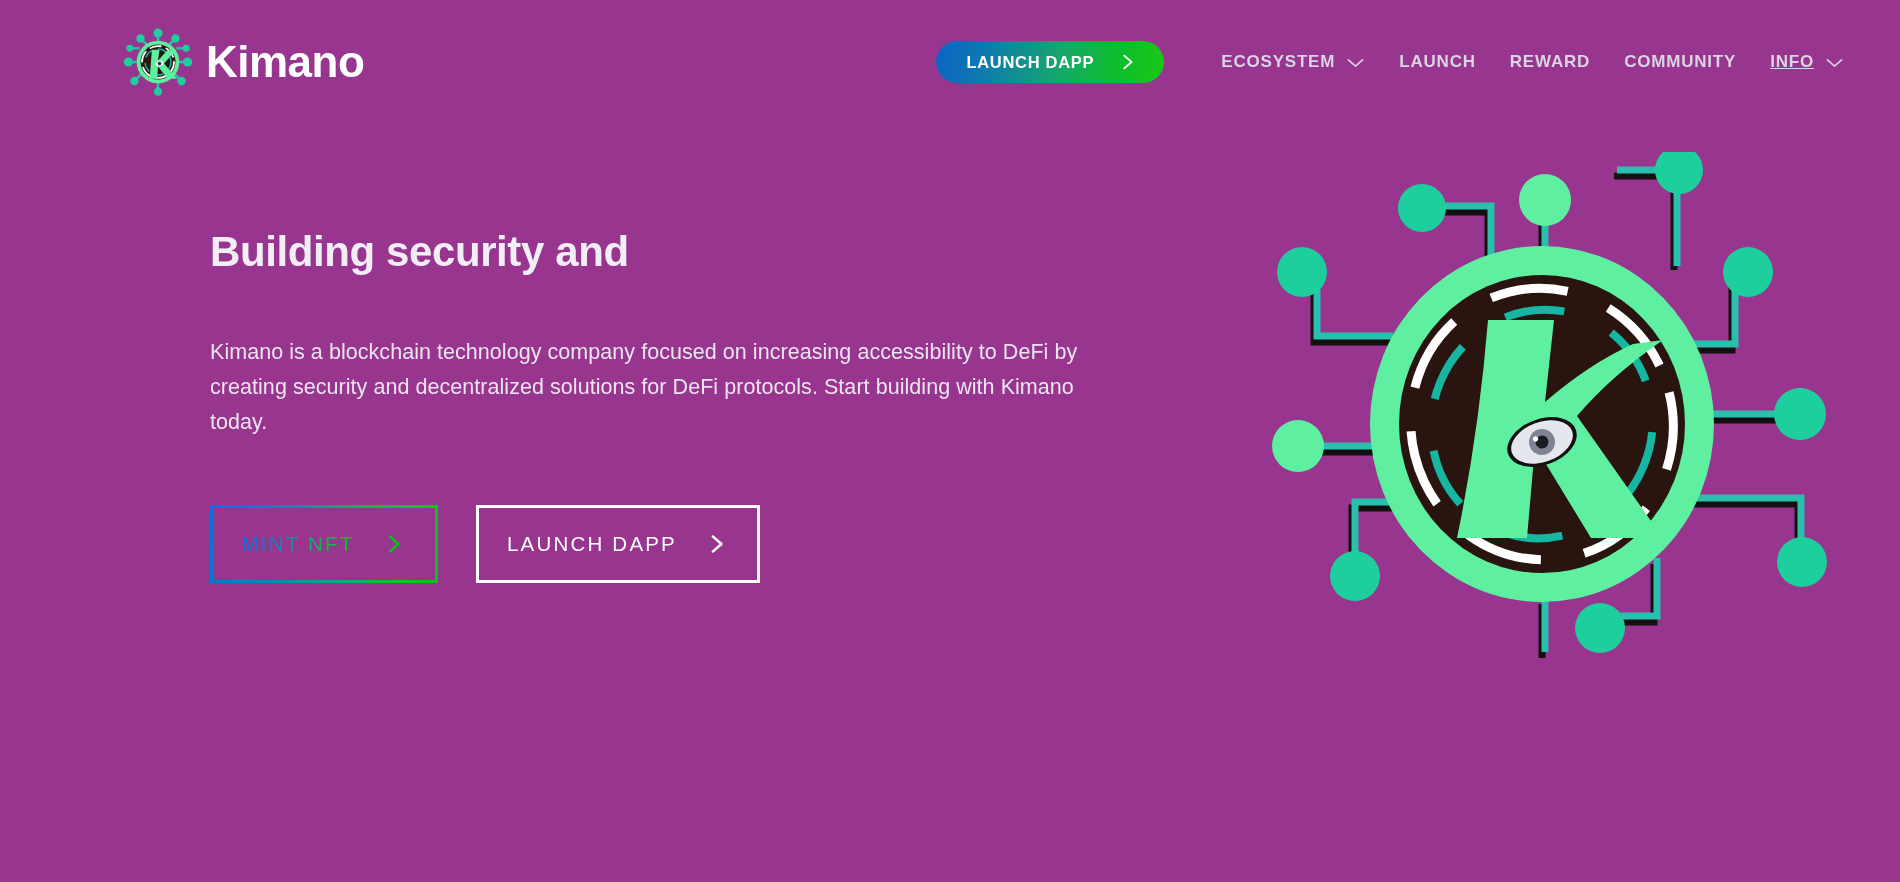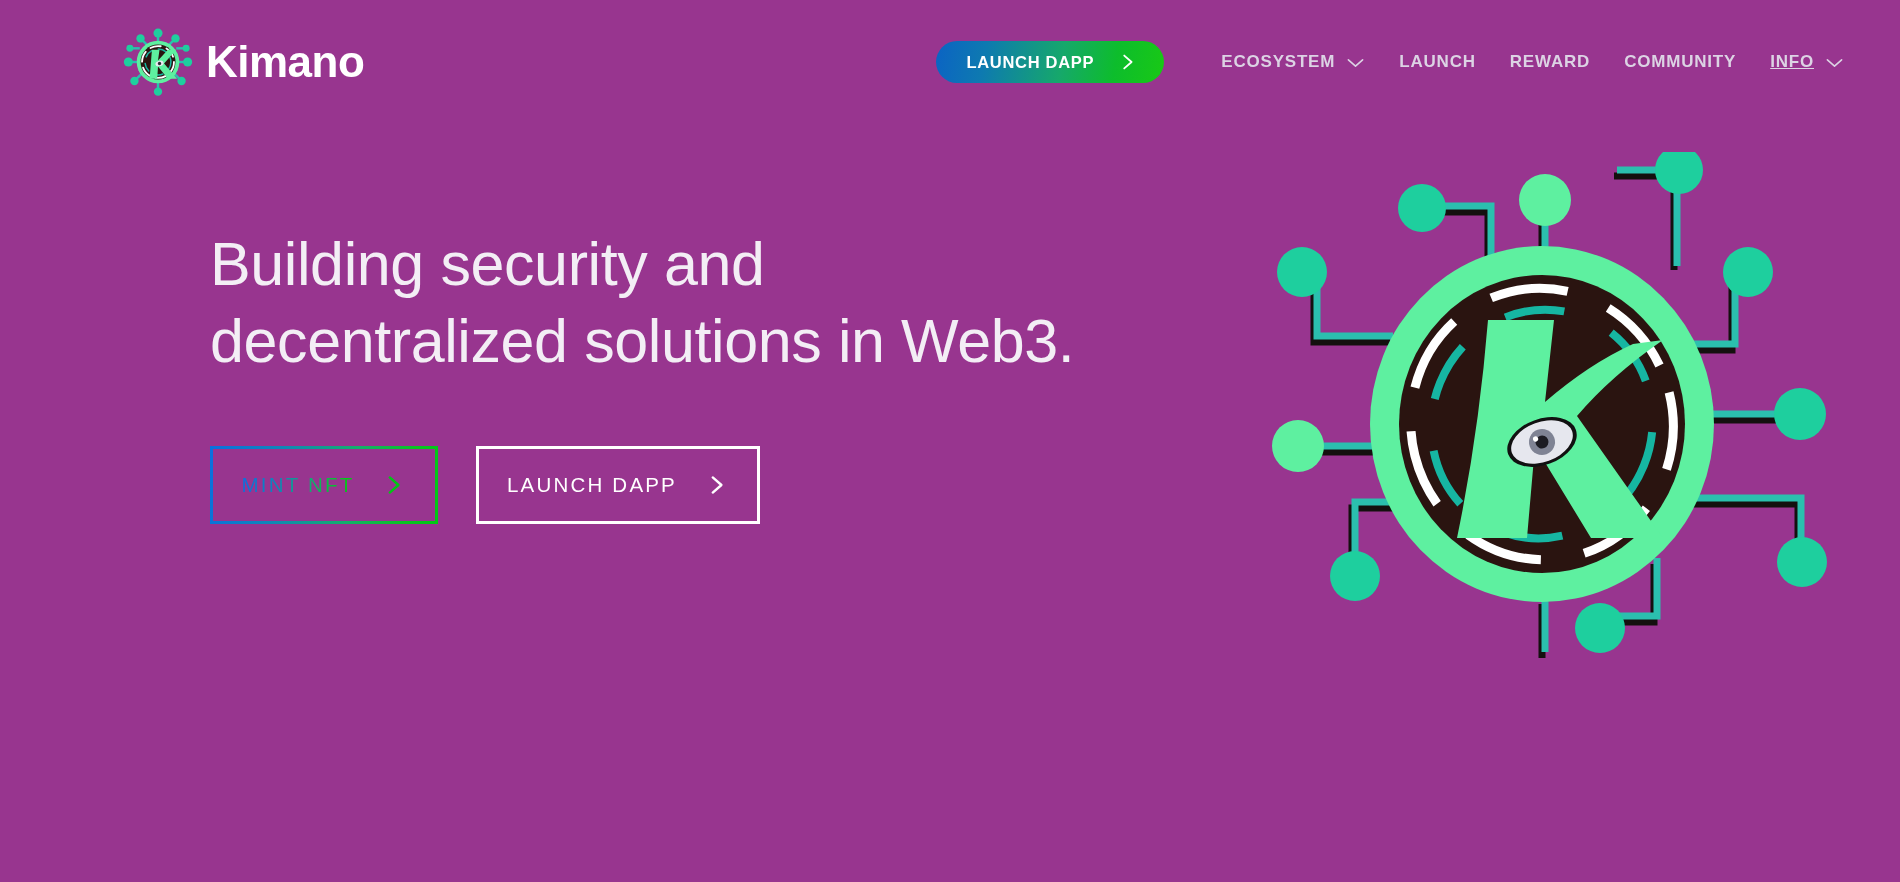--- a/index.html
+++ b/index.html
@@ -115,22 +115,22 @@
 
   .hero-copy {
     position: absolute;
     left: 210px;
     top: 102px;
     width: 940px;
   }
 
   .hero-title {
     color: #f3eef5;
-    font-size: 61px;
-    font-weight: normal;
+    font-size: 42px;
+    font-weight: bold;
     line-height: 1.26;
     letter-spacing: -0.4px;
     max-width: 880px;
   }
 
   .hero-sub {
     margin-top: 56px;
     color: #ece5ef;
     font-size: 21.5px;
     line-height: 1.62;
@@ -290,23 +290,23 @@
 
       </ul>
     </nav>
   </header>
 
   <section class="hero">
 
     <div class="hero-copy">
       <h1 class="hero-title">
         <span>Building security and</span><br>
-        <span>decentralized solutions in Web3.</span>
       </h1>
 
+      <p class="hero-sub">Kimano is a blockchain technology company focused on increasing accessibility to DeFi by creating security and decentralized solutions for DeFi protocols. Start building with Kimano today.</p>
 
       <div class="hero-actions">
 
         <button class="btn btn-mint">
           <span class="btn-text">MINT NFT</span>
           <svg width="26" height="26" viewBox="0 0 24 24" fill="none" stroke="#00c814" stroke-width="2.2" stroke-linecap="round" stroke-linejoin="round">
             <polyline points="9 5 17 12 9 19"></polyline>
           </svg>
         </button>
 

